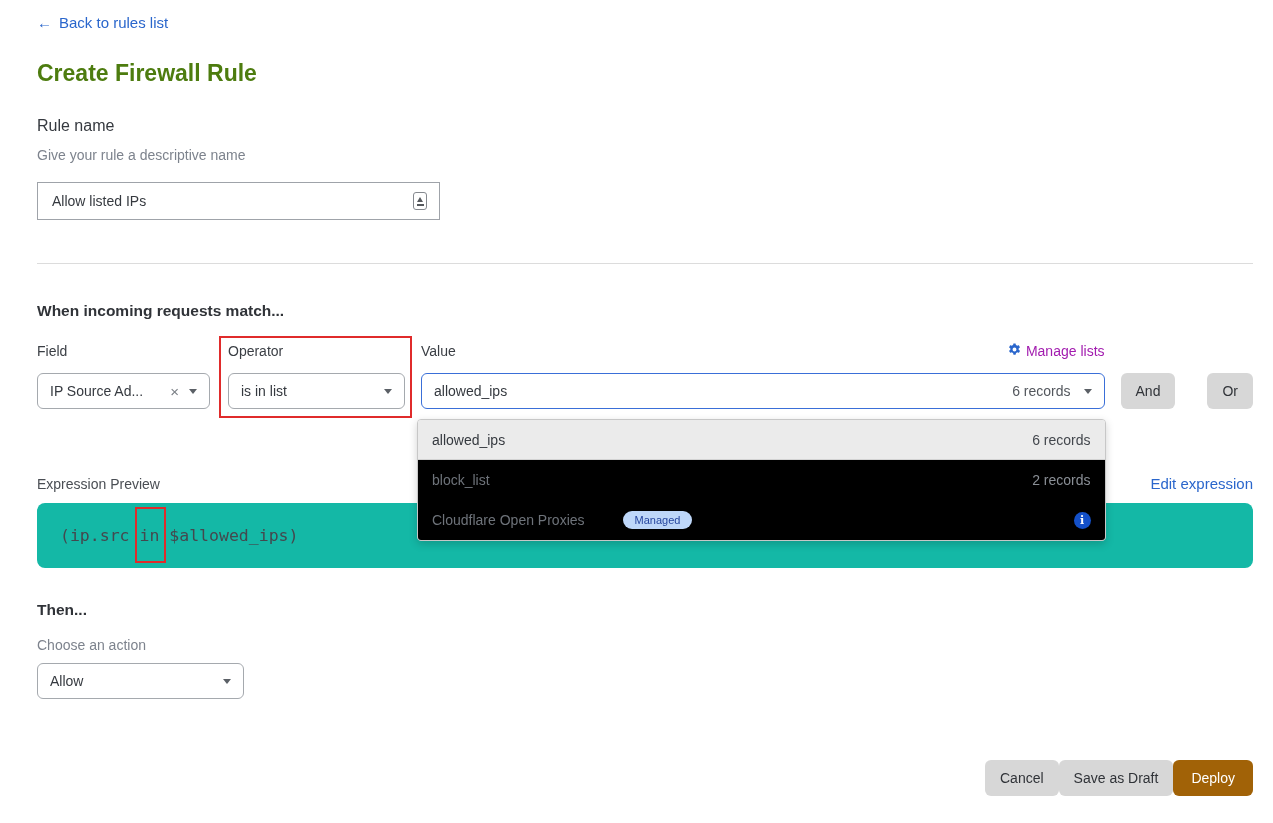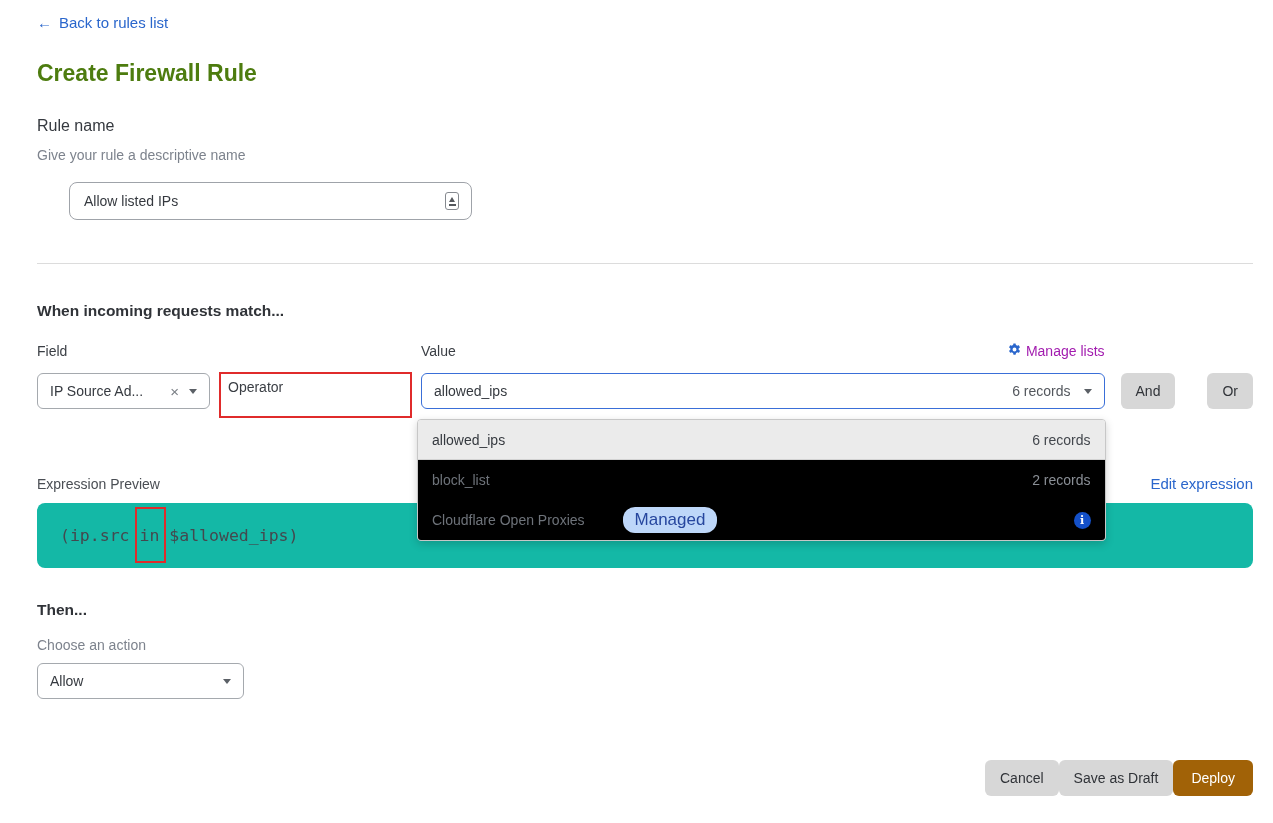--- a/index.html
+++ b/index.html
@@ -11,21 +11,21 @@
 
   
   .back-link { display: inline-flex; align-items: center; gap: 7px; color: #2a66cc; font-size: 15px; text-decoration: none; cursor: pointer; }
 
   
   .page-title { margin: 28px 0 0; font-size: 23px; font-weight: bold; color: #4d7c0f; }
 
   
   .rule-label { margin-top: 30px; font-size: 16px; color: #35393f; }
   .helper { margin-top: 12px; font-size: 14px; color: #7d838d; }
-  .rule-input-wrap { margin-top: 19px; width: 403px; height: 38px; border: 1px solid #9fa3a9; border-radius: 8px; display: flex; align-items: center; padding: 0 12px; background: #fff; margin-left: 32px; }
+  .rule-input-wrap { margin-top: 19px; width: 403px; height: 38px; border: 1px solid #9fa3a9; border-radius: 0; display: flex; align-items: center; padding: 0 12px; background: #fff; }
   .rule-input-wrap input { border: none; outline: none; flex: 1; font-size: 14px; color: #35393f; font-family: inherit; background: transparent; }
   .autofill-icon { width: 14px; height: 18px; border: 1px solid #85898f; border-radius: 3px; display: flex; flex-direction: column; align-items: center; justify-content: center; gap: 2px; flex: none; }
   .autofill-icon .tri { width: 0; height: 0; border-left: 3.5px solid transparent; border-right: 3.5px solid transparent; border-bottom: 5px solid #55585d; }
   .autofill-icon .bar { width: 7px; height: 2px; background: #55585d; }
 
   .divider { border: none; border-top: 1px solid #dcdcdc; margin: 43px 0 0; }
 
   .section-heading { margin-top: 38px; font-size: 15.5px; font-weight: bold; color: #303338; }
 
   
@@ -47,21 +47,21 @@
   .andor { display: flex; gap: 32px; margin-left: 16px; }
   .btn { height: 36px; border: none; border-radius: 6px; font-size: 14px; font-family: inherit; cursor: pointer; }
   .btn-gray { background: #d7d7d7; color: #303338; padding: 0 15px; }
 
   
   .dropdown { position: absolute; left: -4px; right: -1px; top: calc(100% + 10px); background: #fff; border: 1px solid #c7c7c7; border-radius: 4px; box-shadow: 0 3px 9px rgba(0,0,0,0.18); z-index: 5; overflow: hidden; }
   .dd-row { height: 40px; display: flex; align-items: center; padding: 0 14px; font-size: 14px; color: #6e737a; cursor: pointer; background: #000000; }
   .dd-row.highlight { background: #ebebeb; border-bottom: 1px solid #d2d2d2; color: #35393f; }
   .dd-meta { margin-left: auto; color: #8a8f96; }
   .dd-row.highlight .dd-meta { color: #43474d; }
-  .badge { margin-left: 38px; background: #bed7f9; color: #26469e; font-size: 17px; padding: 3px 12px; border-radius: 12px; }
+  .badge { margin-left: 38px; background: #bed7f9; color: #26469e; font-size: 11px; padding: 3px 12px; border-radius: 12px; }
   .info-icon { margin-left: auto; width: 17px; height: 17px; border-radius: 50%; background: #1450c8; color: #fff; display: flex; align-items: center; justify-content: center; font-size: 11px; font-weight: bold; font-family: "DejaVu Serif", serif; cursor: pointer; }
 
   
   .expr-row { display: flex; justify-content: space-between; align-items: baseline; margin-top: 66px; }
   .expr-label { font-size: 14px; color: #4a4e54; }
   .edit-link { font-size: 15px; color: #2a66cc; text-decoration: none; cursor: pointer; }
   .expr-box { margin-top: 11px; height: 65px; background: #14b8a6; border-radius: 8px; position: relative; display: flex; align-items: center; padding-left: 23px; }
   .code { font-family: "DejaVu Sans Mono", monospace; font-size: 16.5px; color: #44484e; white-space: pre; }
   .red-in-box { position: absolute; left: 98px; top: 4px; height: 56px; width: 31px; border: 2px solid #e02b2b; pointer-events: none; }
 
@@ -108,20 +108,24 @@
         <span class="field-right">
           <span class="clear-x">×</span>
           <span class="caret"></span>
         </span>
       </div>
     </div>
 
     <div class="col operator-col">
       <div class="red-box"></div>
       <div class="col-label">Operator</div>
+      <div class="select">
+        <span>is in list</span>
+        <span class="caret" style="margin-left:auto"></span>
+      </div>
     </div>
 
     <div class="col value-col">
       <div class="value-label-row">
         <span class="col-label" style="margin-bottom:0">Value</span>
         <a class="manage-link">
           <svg width="13" height="13" viewBox="0 0 16 16">
               <path fill="#2a66cc" d="M14.3 9.3l-1.2-.9c0-.3.1-.6.1-.9s0-.6-.1-.9l1.2-.9c.3-.2.4-.5.2-.8l-1-1.7c-.2-.3-.5-.4-.8-.3l-1.4.6c-.5-.4-1-.7-1.6-.9l-.2-1.5c0-.3-.3-.5-.6-.5H7.1c-.3 0-.6.2-.6.5l-.2 1.5c-.6.2-1.1.5-1.6.9l-1.4-.6c-.3-.1-.6 0-.8.3l-1 1.7c-.2.3-.1.6.2.8l1.2.9c0 .3-.1.6-.1.9s0 .6.1.9l-1.2.9c-.3.2-.4.5-.2.8l1 1.7c.2.3.5.4.8.3l1.4-.6c.5.4 1 .7 1.6.9l.2 1.5c0 .3.3.5.6.5h1.9c.3 0 .6-.2.6-.5l.2-1.5c.6-.2 1.1-.5 1.6-.9l1.4.6c.3.1.6 0 .8-.3l1-1.7c.2-.3.1-.6-.2-.8zM8 10.4A2.4 2.4 0 1 1 8 5.6a2.4 2.4 0 0 1 0 4.8z"></path>
             </svg>
           <span>Manage lists</span>

